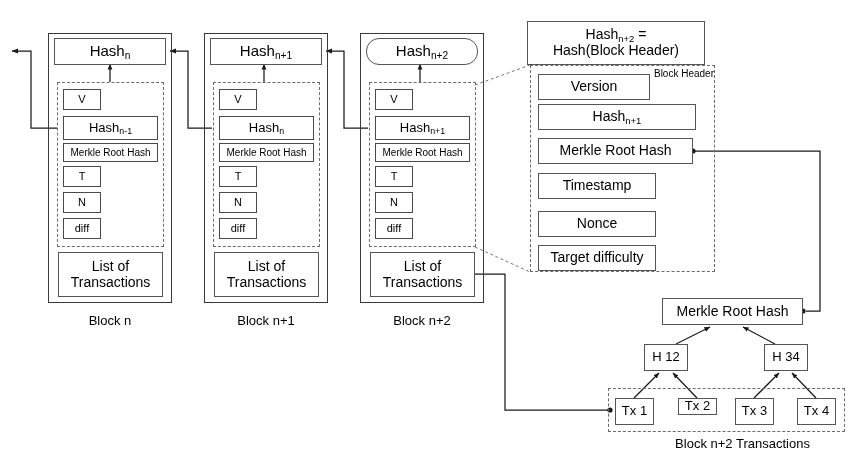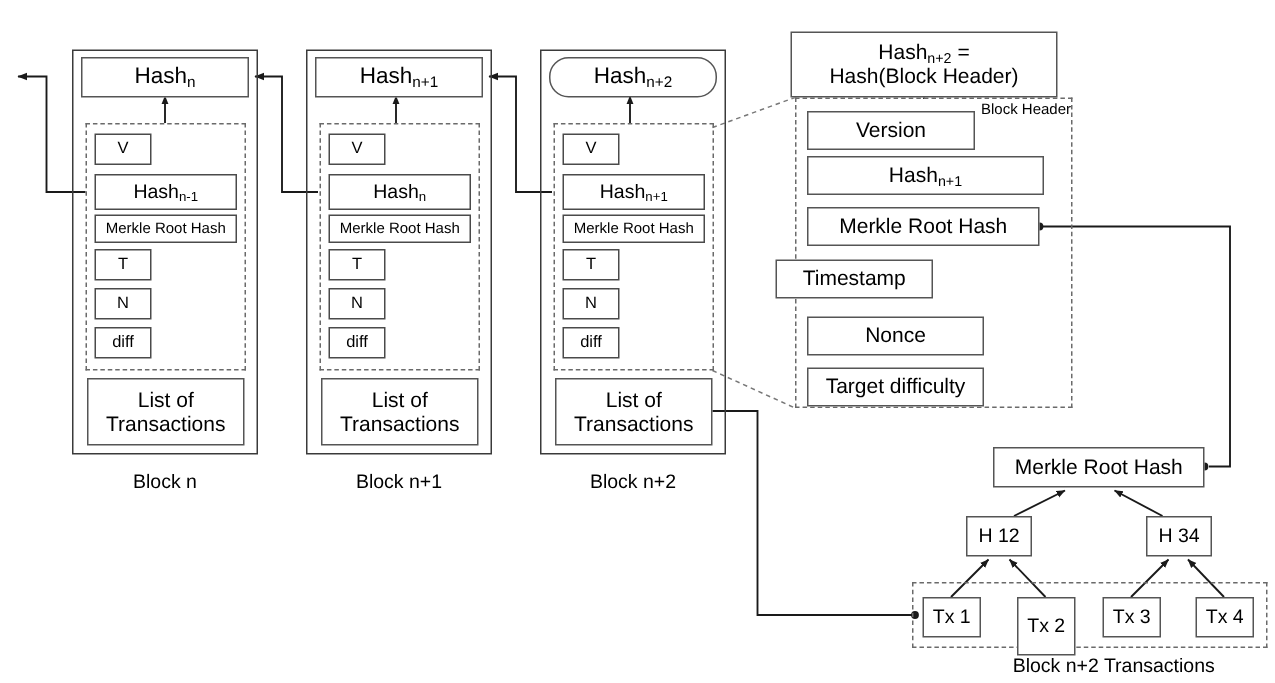--- a/index.html
+++ b/index.html
@@ -174,21 +174,21 @@
 
   <div class="box thick f14" style="left:538px;top:74px;width:112px;height:26px;">
       <span>Version</span>
     </div>
   <div class="box thick f14" style="left:538px;top:104px;width:158px;height:26px;">
       <span><span>Hash</span><sub>n+1</sub></span>
     </div>
   <div class="box thick f14" style="left:538px;top:138px;width:155px;height:26px;">
       <span>Merkle Root Hash</span>
     </div>
-  <div class="box thick f14" style="left:517px;top:173px;width:105px;height:26px;">
+  <div class="box thick f14" style="left:538px;top:173px;width:118px;height:26px;">
       <span>Timestamp</span>
     </div>
   <div class="box thick f14" style="left:538px;top:211px;width:118px;height:26px;">
       <span>Nonce</span>
     </div>
   <div class="box thick f14" style="left:538px;top:245px;width:118px;height:26px;">
       <span>Target difficulty</span>
     </div>
 
   <div class="box thick f14" style="left:662px;top:298px;width:141px;height:27px;">
@@ -199,21 +199,21 @@
       <span>H 12</span>
     </div>
   <div class="box thick f13" style="left:764px;top:344px;width:44px;height:27px;">
       <span>H 34</span>
     </div>
 
   <div class="dashframe" style="left:608px;top:388px;width:237px;height:44px;"></div>
   <div class="box thick f13" style="left:615px;top:398px;width:39px;height:27px;">
       <span>Tx 1</span>
     </div>
-  <div class="box thick f13" style="left:678px;top:398px;width:39px;height:39px;">
+  <div class="box thick f13" style="left:678px;top:398px;width:39px;height:17px;">
       <span>Tx 2</span>
     </div>
   <div class="box thick f13" style="left:735px;top:398px;width:39px;height:27px;">
       <span>Tx 3</span>
     </div>
   <div class="box thick f13" style="left:797px;top:398px;width:39px;height:27px;justify-content:center;">
       <span>Tx 4</span>
     </div>
 
   <div class="caption f13" style="left:624px;top:436px;width:237px;">Block n+2 Transactions</div>

